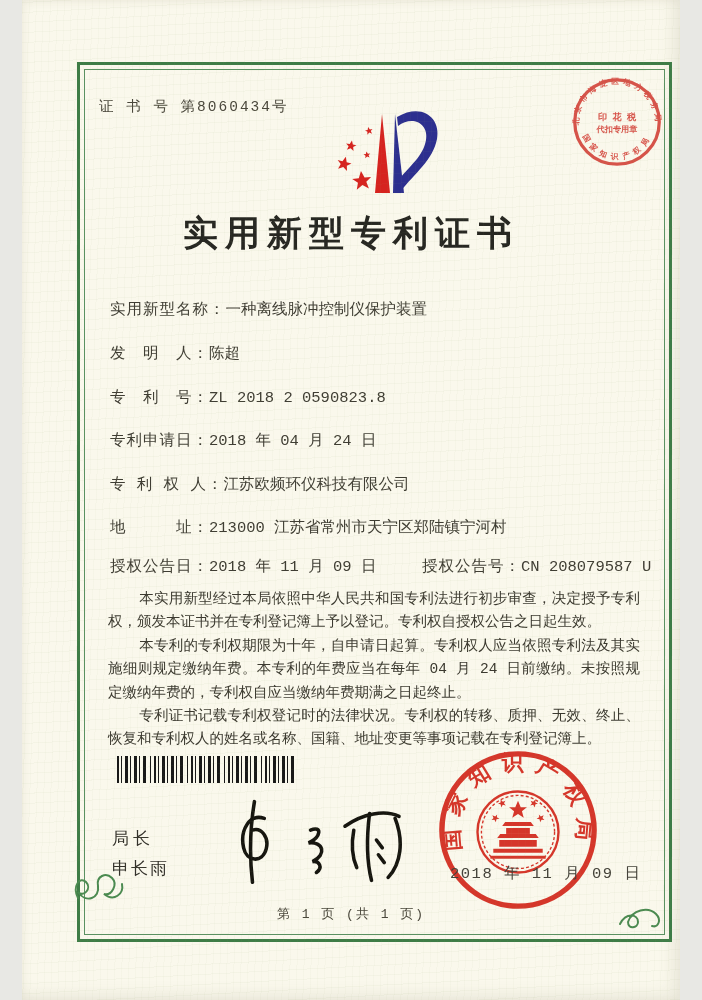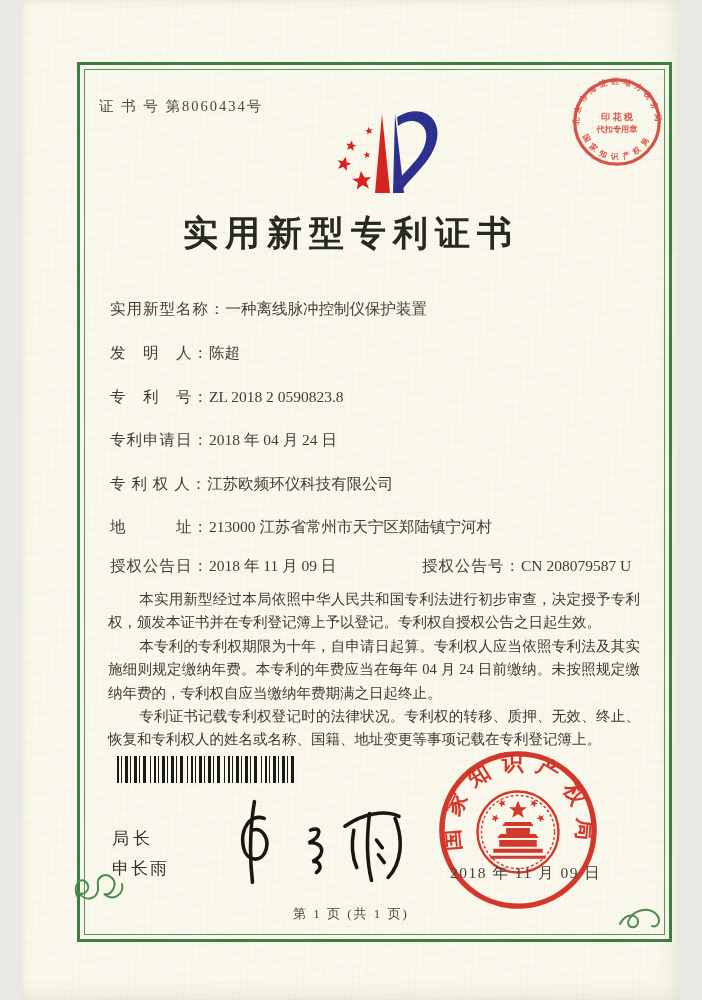--- a/index.html
+++ b/index.html
@@ -1,19 +1,19 @@
 <!DOCTYPE html>
 <html><head>
 <meta charset="utf-8">
 <style>
   html,body{margin:0;padding:0;background:#e8e8e4;}
   .page{
     position:relative;width:658px;height:1000px;margin:0 auto;
     background:#faf8ec;overflow:hidden;
-    font-family:Liberation Serif, serif;
+    font-family:Liberation Mono, monospace;
     box-shadow:inset -7px -5px 16px rgba(90,85,60,.10), inset 2px 2px 8px rgba(90,85,60,.05);
   }
   
   .page::after{
     content:"";position:absolute;inset:0;pointer-events:none;
     background:
       repeating-linear-gradient(92deg, rgba(150,170,110,.045) 0 1px, transparent 1px 7px),
       repeating-linear-gradient(-3deg, rgba(140,165,105,.055) 0 1px, transparent 1px 10px);
   }
   .frame{position:absolute;left:55px;top:62px;width:589px;height:874px;border:3px solid #3e7c46;}

